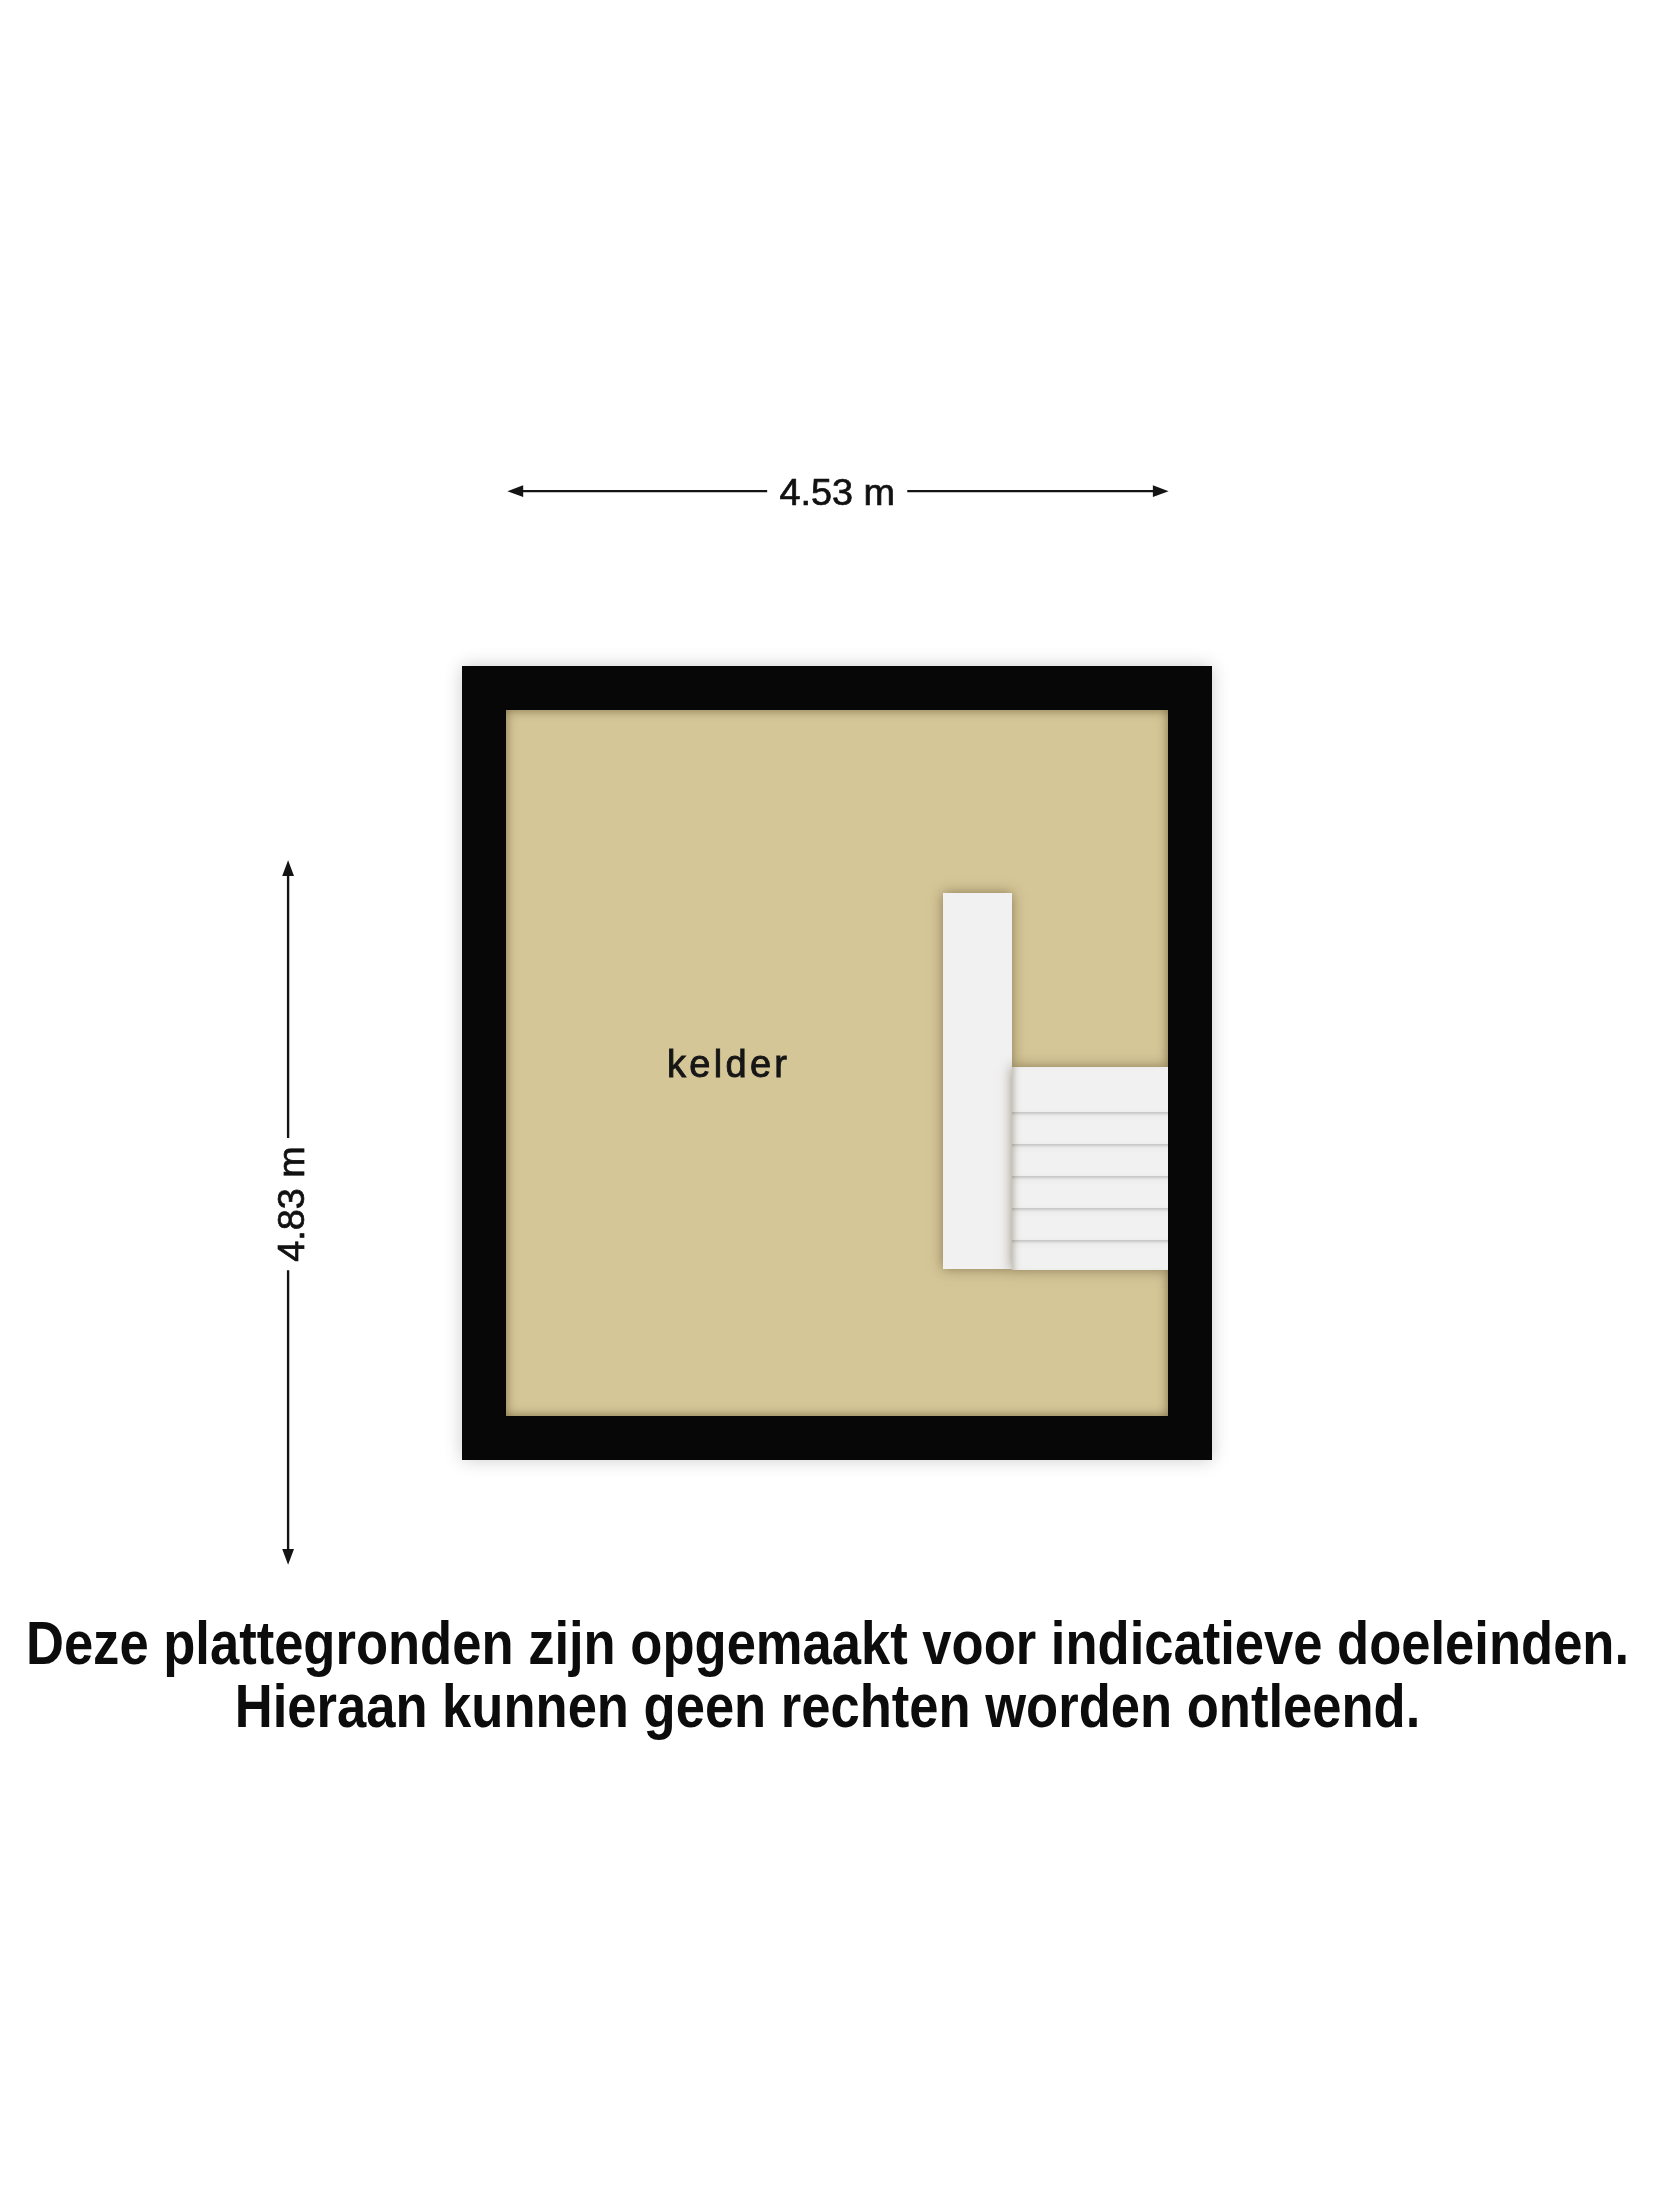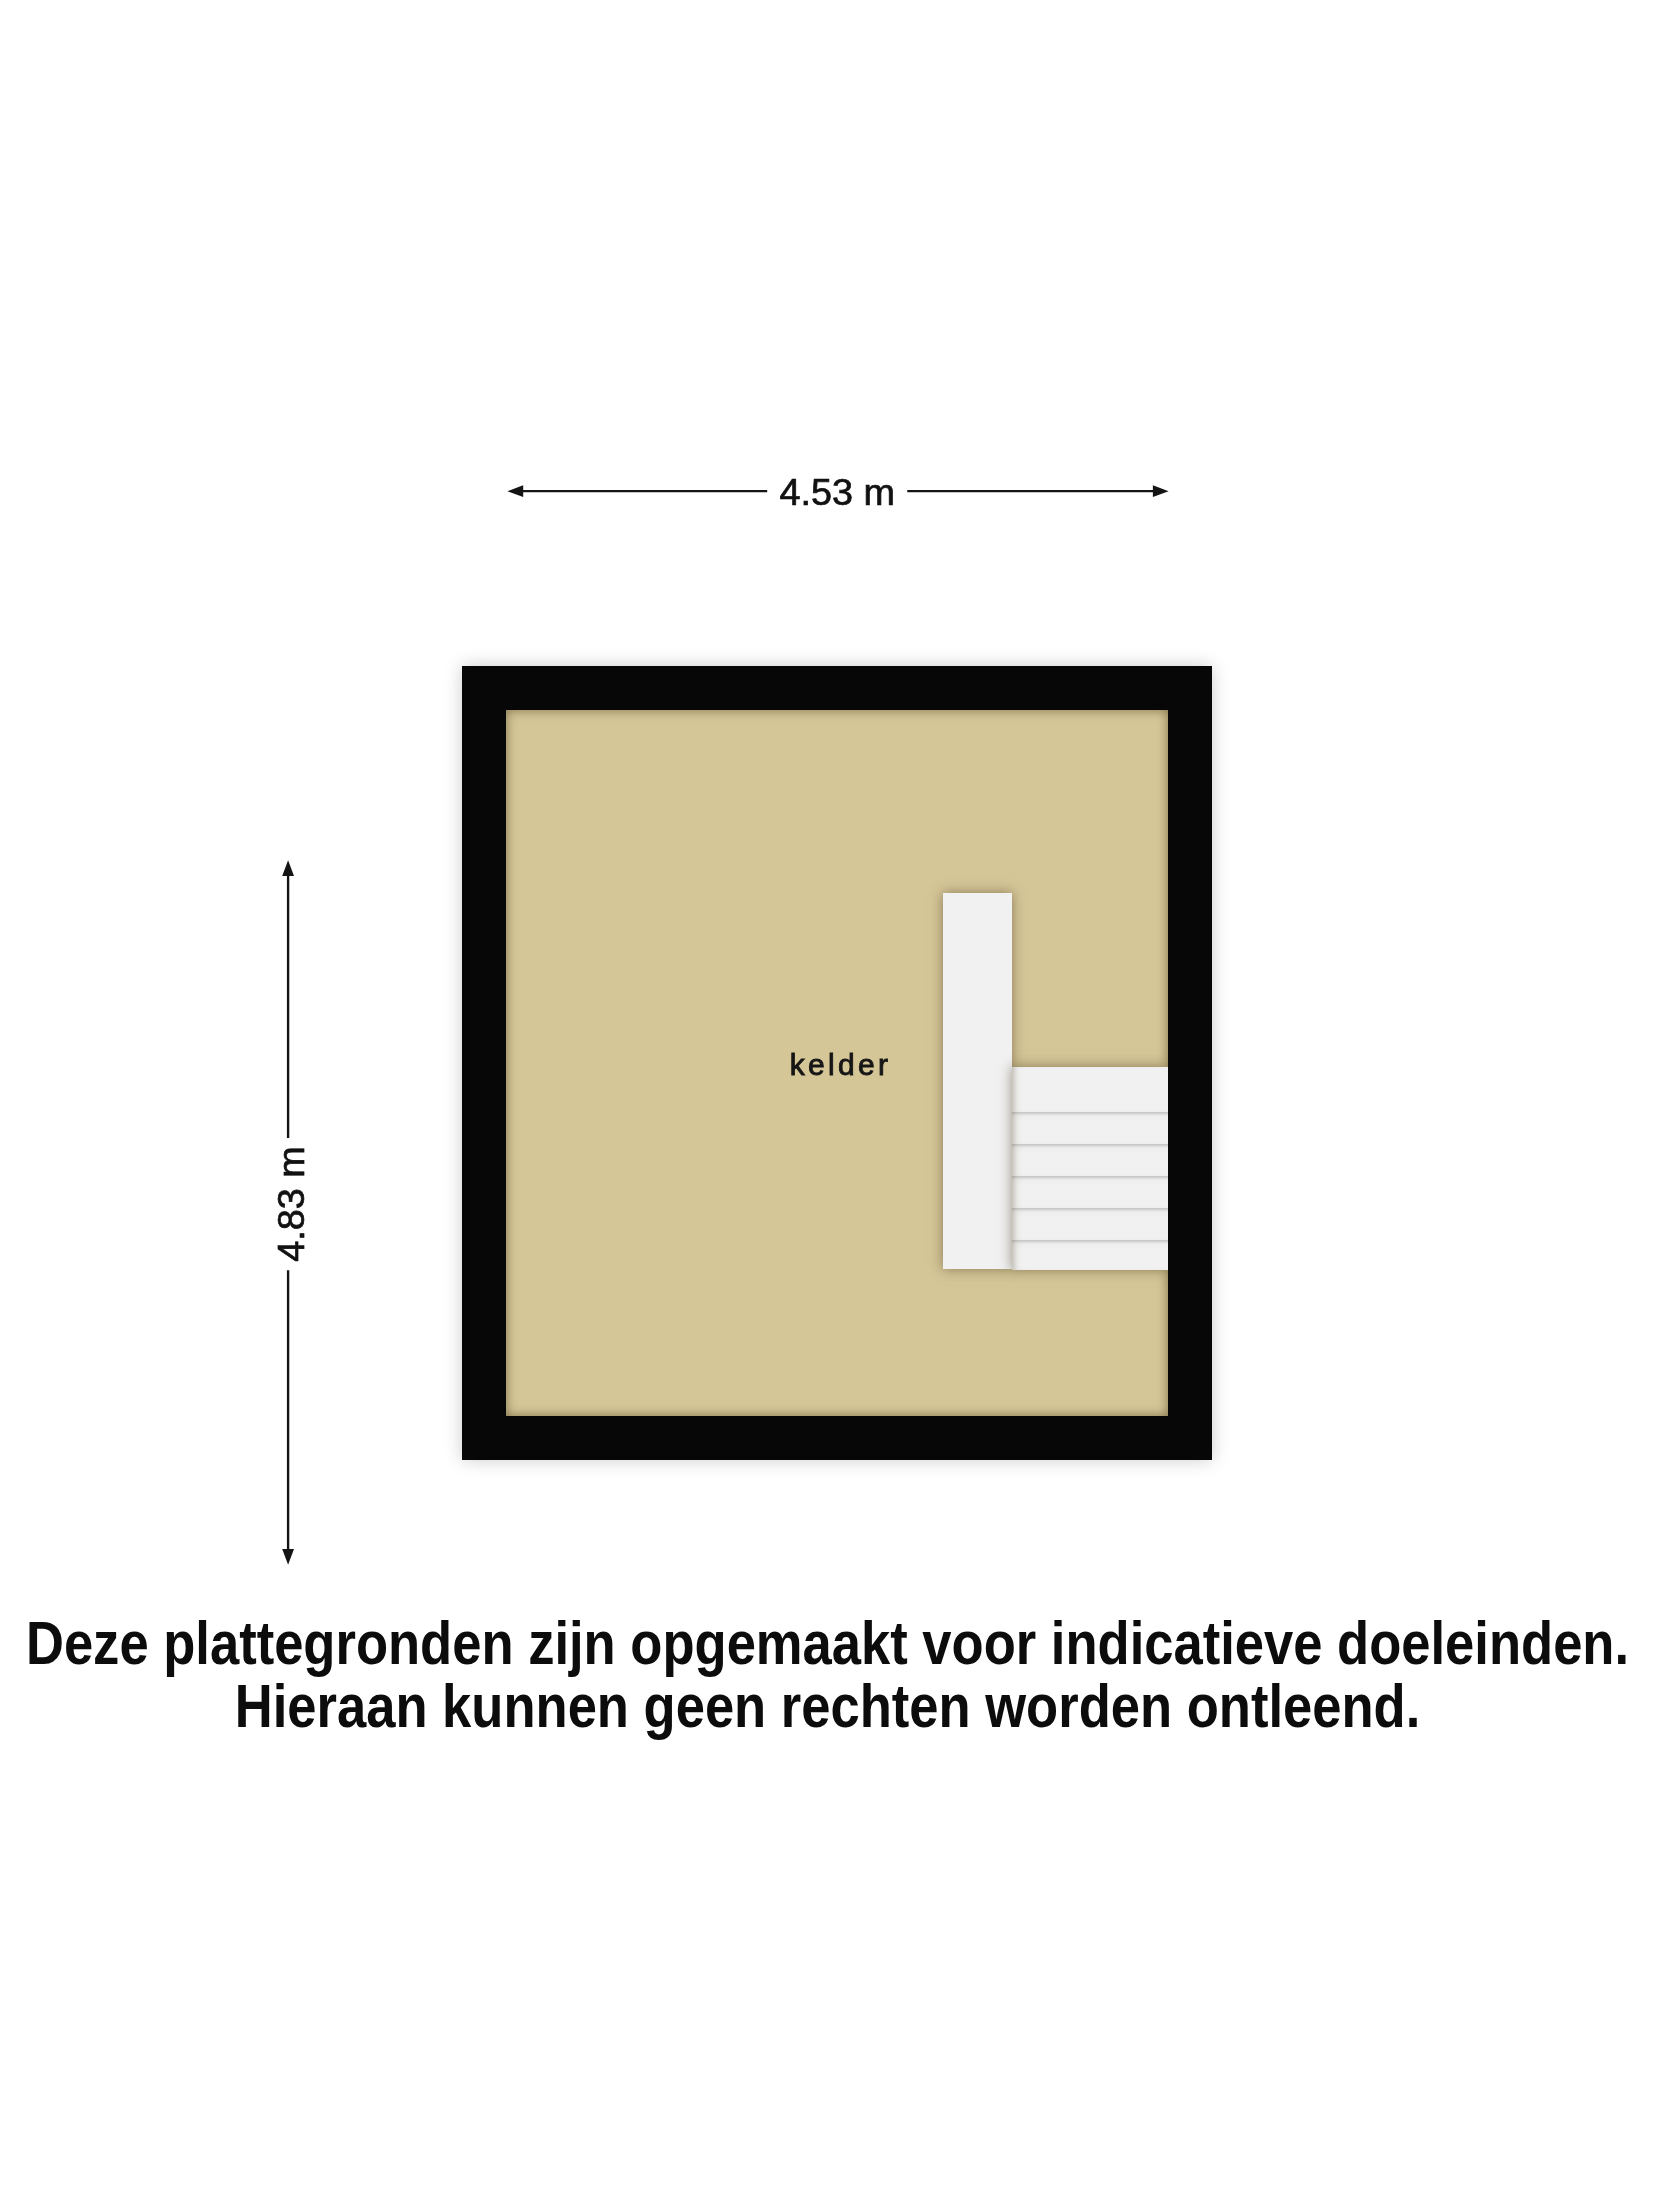--- a/index.html
+++ b/index.html
@@ -28,21 +28,21 @@
     <text font-size="48" text-anchor="middle" fill="#111" stroke="#111" stroke-width="0.9" transform="translate(386,1340) rotate(-90)">4.83 m</text>
   </g>
 </svg>
 
 <div class="abs" style="left:462px;top:666px;width:750px;height:794px;background:#070707;
   box-shadow:0 0 17.3px rgba(0,0,0,0.20);"></div>
 
 <div class="abs" style="left:506px;top:710px;width:662px;height:706px;background:#d5c698;
   box-shadow:inset 0 0 11px rgba(75,60,25,0.62);"></div>
 
-<div class="abs" style="left:667px;top:1045px;width:347px;text-align:center;font-size:30px;
+<div class="abs" style="left:667px;top:1045px;width:347px;font-size:38px;
   line-height:39px;letter-spacing:3.3px;color:#161616;-webkit-text-stroke:0.9px #161616;">kelder</div>
 
 <div class="abs" style="left:506px;top:710px;width:662px;height:706px;overflow:hidden;">
 
   <div class="abs" style="left:437px;top:183px;width:69px;height:376px;background:#f1f1f1;
     box-shadow:0 0 11.8px rgba(60,46,16,0.50);"></div>
 
   <div class="abs" style="left:506px;top:357px;width:156px;height:203px;
     box-shadow:0 0 11.8px rgba(60,46,16,0.50);">
 

